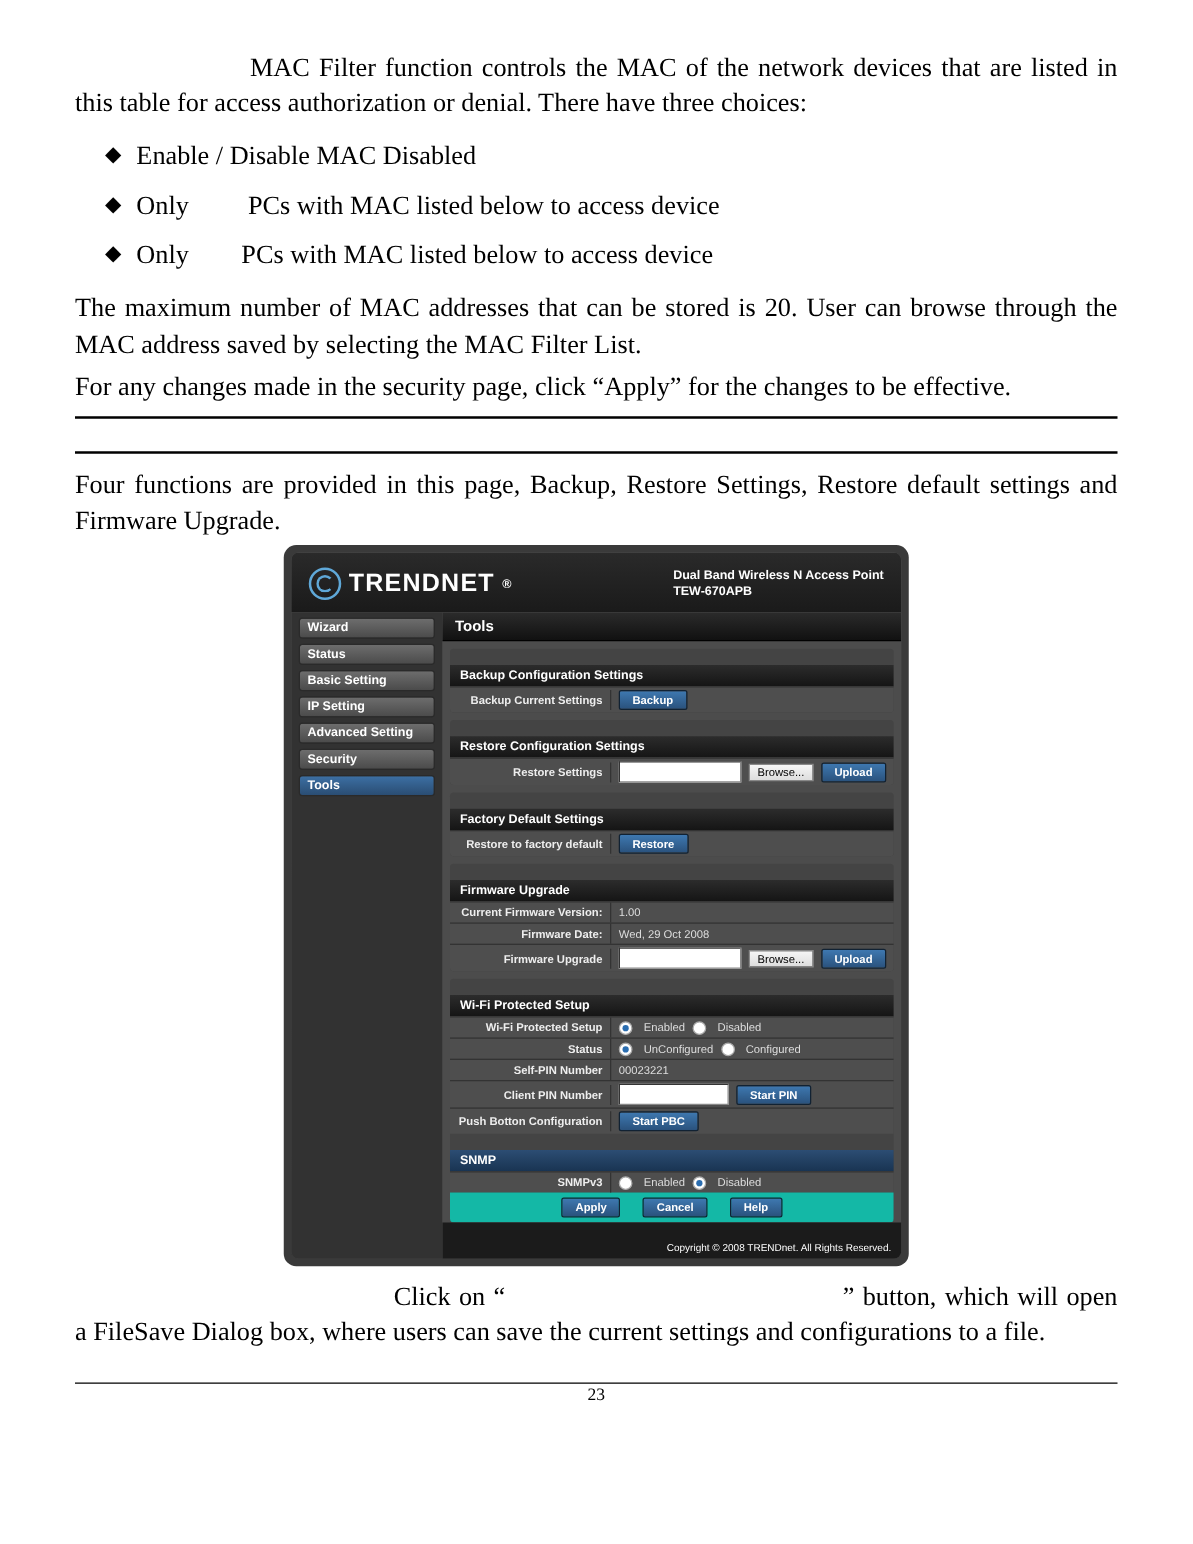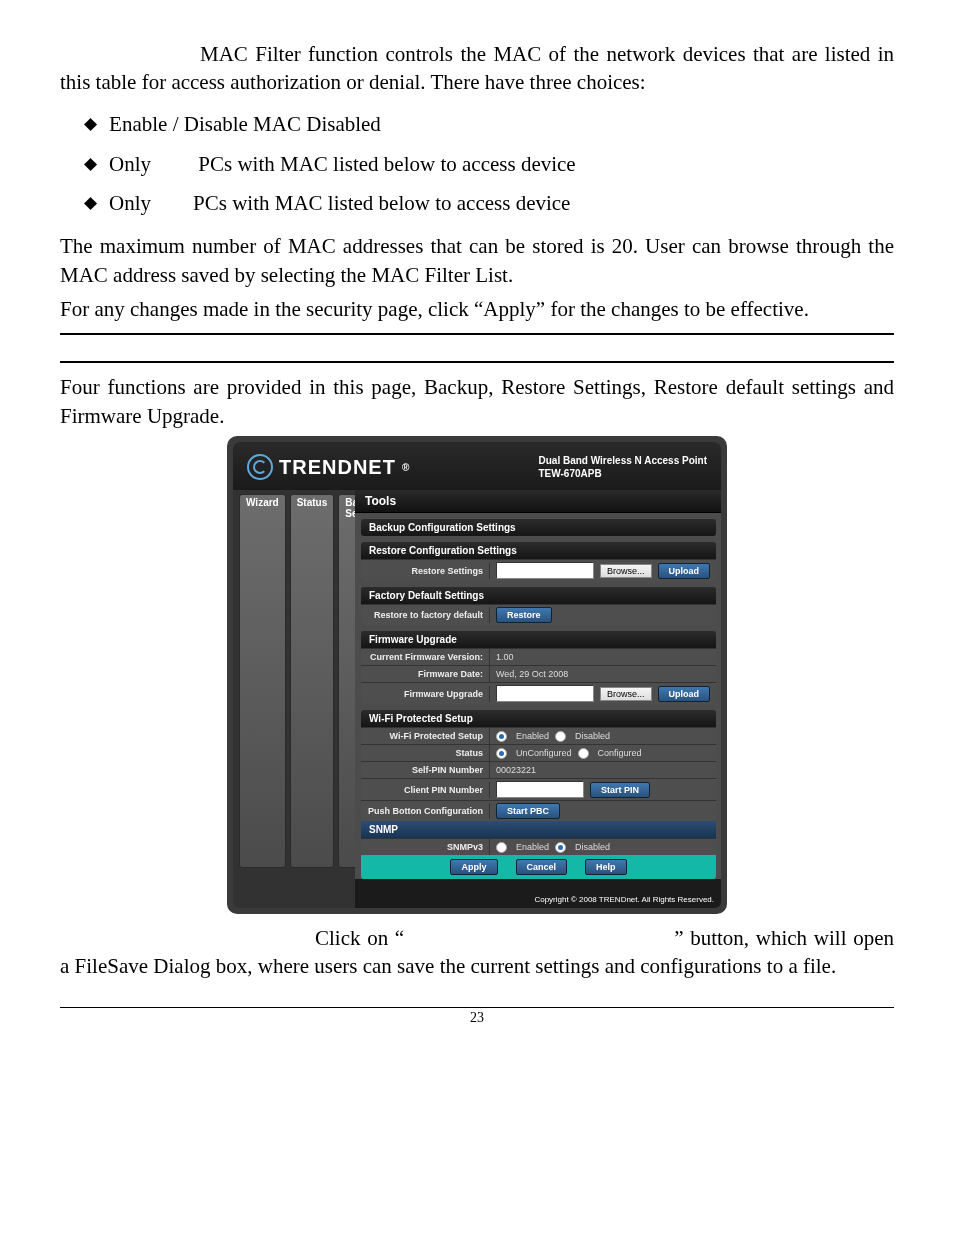--- a/index.html
+++ b/index.html
@@ -89,20 +89,21 @@
   }
   .r-body {
     display: flex;
     background: #4a4a4a;
   }
   .r-nav {
     width: 110px;
     padding: 4px 6px 40px;
     background: #323232;
     display: flex;
+    flex-direction: column;
     gap: 4px;
   }
   .nav-btn {
     background: linear-gradient(#6d6d6d,#4b4b4b);
     border: 1px solid #2a2a2a;
     border-radius: 3px;
     padding: 2px 6px;
     color: #fff;
     font-size: 10px;
     font-weight: bold;
@@ -126,20 +127,21 @@
     margin: 6px 6px 0 6px;
     background: #444;
     border-radius: 3px;
     overflow: hidden;
   }
   .panel-h {
     background: linear-gradient(#2c2c2c,#151515);
     padding: 3px 8px;
     font-size: 10px;
     font-weight: bold;
+    margin-top: 13px;
   }
   .row {
     display: flex;
     align-items: center;
     border-top: 1px solid #333;
     background: #4e4e4e;
   }
   .row-l {
     width: 118px;
     text-align: right;
@@ -251,20 +253,26 @@
         <div class="nav-btn">Advanced Setting</div>
         <div class="nav-btn">Security</div>
         <div class="nav-btn active">Tools</div>
       </div>
 
       <div class="r-main">
         <div class="r-title">Tools</div>
 
         <div class="panel">
           <div class="panel-h">Backup Configuration Settings</div>
+          <div class="row">
+            <div class="row-l">Backup Current Settings</div>
+            <div class="row-r">
+              <button class="ibtn">Backup</button>
+            </div>
+          </div>
         </div>
 
         <div class="panel">
           <div class="panel-h">Restore Configuration Settings</div>
           <div class="row">
             <div class="row-l">Restore Settings</div>
             <div class="row-r">
               <input class="input" style="width: 90px;">
               <button class="browse">Browse...</button>
               <button class="ibtn">Upload</button>

